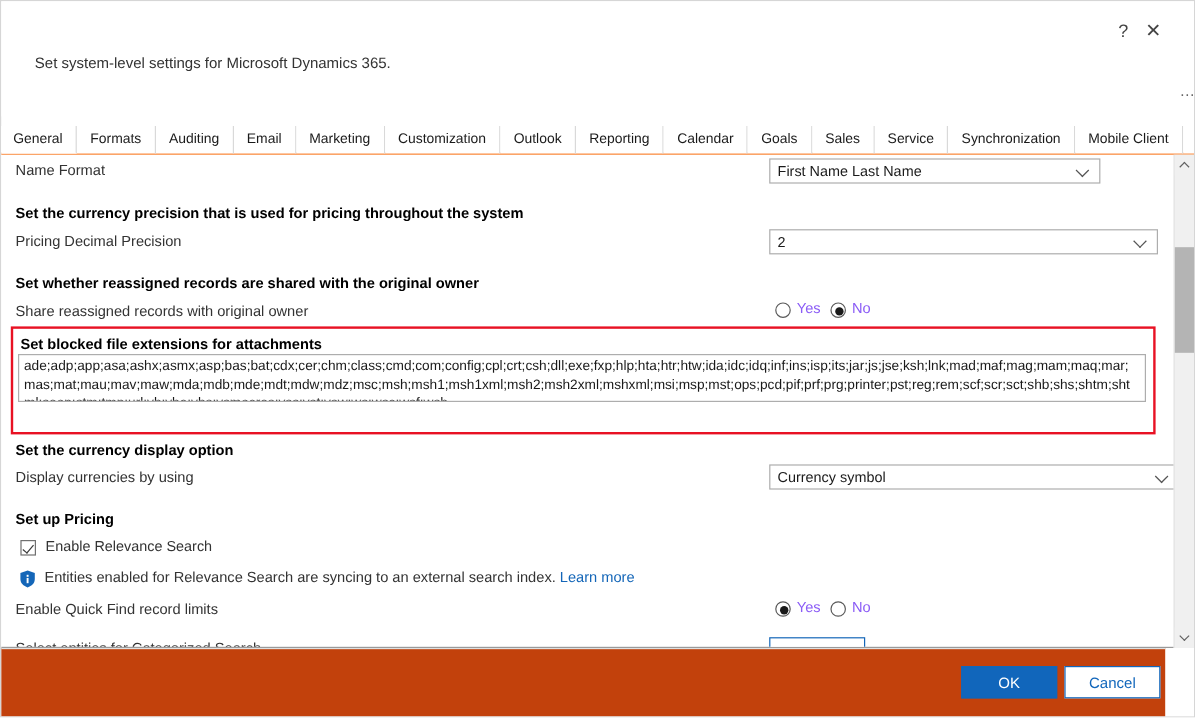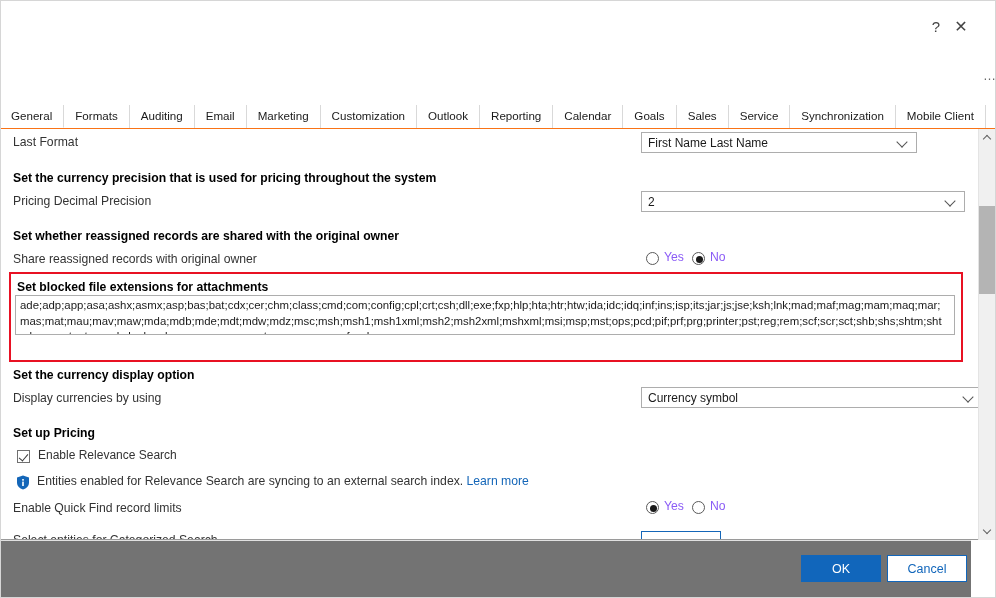--- a/index.html
+++ b/index.html
@@ -218,21 +218,21 @@
   .vscroll .arrow.down i { top: 4px; transform: rotate(225deg); }
   .vscroll .thumb {
     position: absolute; left: 0; width: 17px;
     top: 77px; height: 88px;
     background: #b4b4b4; cursor: pointer;
   }
 
   
   .footer {
     position: absolute; left: 0; bottom: 0; width: 970px; height: 57px;
-    background: #737373;
+    background: #c2410c;
     border-top: 1px solid #e0e0e0;
   }
   .btn {
     position: absolute; top: 14px;
     height: 27px; width: 80px;
     font-size: 12.5px;
     text-align: center; line-height: 26px;
     cursor: pointer;
   }
   .btn-ok {
@@ -243,20 +243,21 @@
     left: 886px;
     background: #ffffff; color: #1166bb; border: 1px solid #1166bb;
   }
 </style>
 </head>
 <body>
 
 <div id="app">
 
   <div class="header">
+    <div class="page-subtitle">Set system-level settings for Microsoft Dynamics 365.</div>
     <div class="hdr-btn hdr-help">?</div>
     <div class="hdr-btn hdr-close">✕</div>
     <div class="hdr-ellipsis">…</div>
   </div>
 
   <div class="tabstrip">
     <div class="tab first active">General</div>
     <div class="tab">Formats</div>
     <div class="tab">Auditing</div>
     <div class="tab">Email</div>
@@ -269,21 +270,21 @@
     <div class="tab">Sales</div>
     <div class="tab">Service</div>
     <div class="tab">Synchronization</div>
     <div class="tab">Mobile Client</div>
     <div class="tab">Previews</div>
   </div>
 
   <div class="body-area">
     <div class="content">
 
-      <div class="row-label" style="left:12px; top:6px;">Last Format</div>
+      <div class="row-label" style="left:12px; top:6px;">Name Format</div>
       <div class="combo" style="left:640px; top:3px; width:276px;">
         <span class="cval">First Name Last Name</span>
         <span class="chev"></span>
       </div>
 
       <div class="section-head" style="left:12px; top:42px;">Set the currency precision that is used for pricing throughout the system</div>
       <div class="row-label" style="left:12px; top:65px;">Pricing Decimal Precision</div>
       <div class="combo" style="left:640px; top:62px; width:324px;">
         <span class="cval">2</span>
         <span class="chev"></span>

